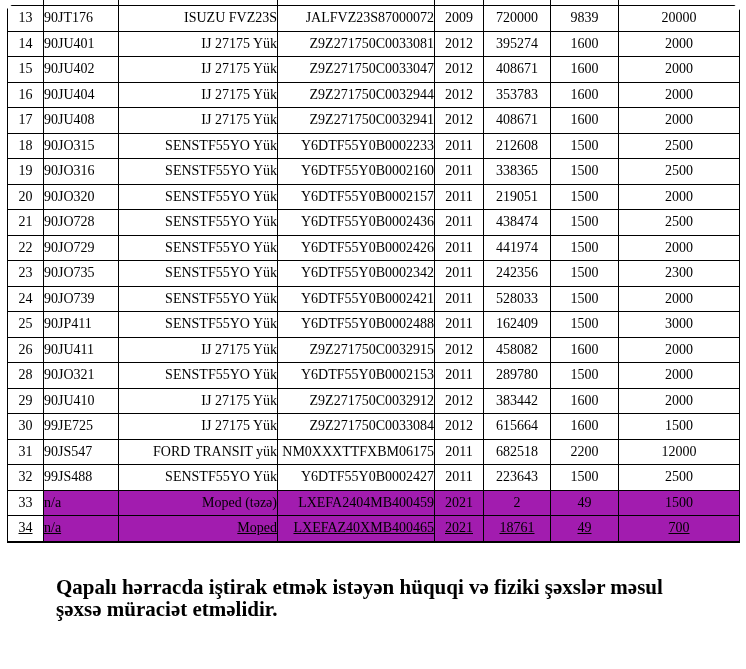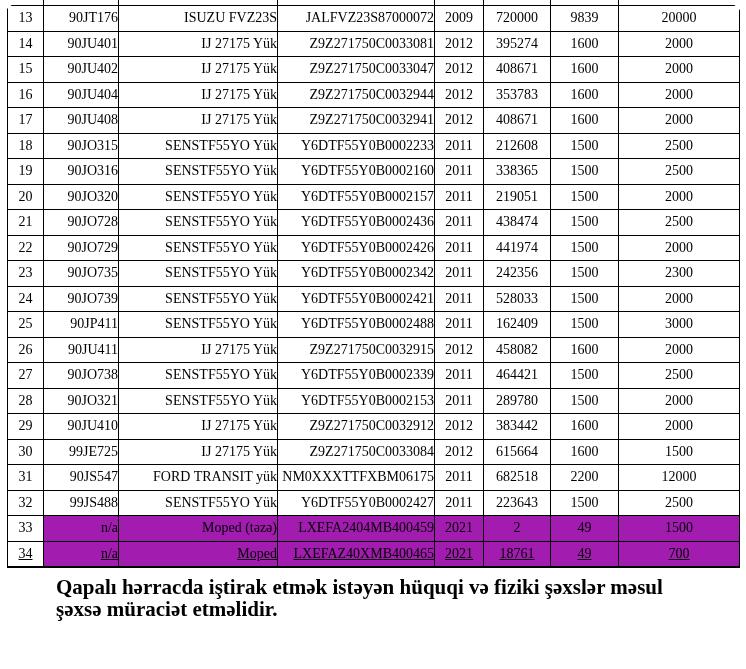--- a/index.html
+++ b/index.html
@@ -38,21 +38,21 @@
   }
   tr.stub-row td {
     border-top: none;
     height: 5px;
   }
   tr.data-row:last-child td {
     border-bottom-width: 2px;
     text-decoration: underline;
   }
   td.col-no     { text-align: center; }
-  td.col-plate  { text-align: right; padding-left: 5px; }
+  td.col-plate  { text-align: left; padding-left: 5px; }
   td.col-model  { text-align: right; padding-left: 6px; }
   td.col-vin    { text-align: right; padding-left: 6px; }
   td.col-year,
   td.col-mileage,
   td.col-engine,
   td.col-price  { text-align: center; }
   td.hl { background: #a21caf; }
   .footer-note {
     position: absolute;
     left: 56px;
@@ -226,30 +226,20 @@
           <td class="col-no">26</td>
           <td class="col-plate">90JU411</td>
           <td class="col-model">IJ 27175 Yük</td>
           <td class="col-vin">Z9Z271750C0032915</td>
           <td class="col-year">2012</td>
           <td class="col-mileage">458082</td>
           <td class="col-engine">1600</td>
           <td class="col-price">2000</td>
         </tr>
         <tr class="data-row">
-          <td class="col-no">27</td>
-          <td class="col-plate">90JO738</td>
-          <td class="col-model">SENSTF55YO Yük</td>
-          <td class="col-vin">Y6DTF55Y0B0002339</td>
-          <td class="col-year">2011</td>
-          <td class="col-mileage">464421</td>
-          <td class="col-engine">1500</td>
-          <td class="col-price">2500</td>
-        </tr>
-        <tr class="data-row">
           <td class="col-no">28</td>
           <td class="col-plate">90JO321</td>
           <td class="col-model">SENSTF55YO Yük</td>
           <td class="col-vin">Y6DTF55Y0B0002153</td>
           <td class="col-year">2011</td>
           <td class="col-mileage">289780</td>
           <td class="col-engine">1500</td>
           <td class="col-price">2000</td>
         </tr>
         <tr class="data-row">

